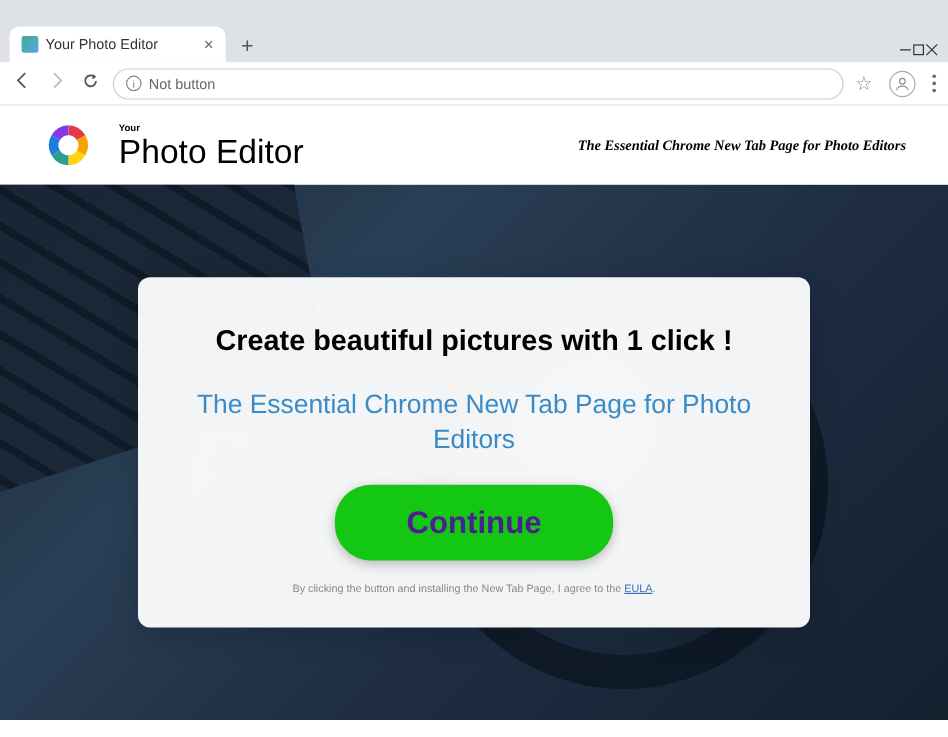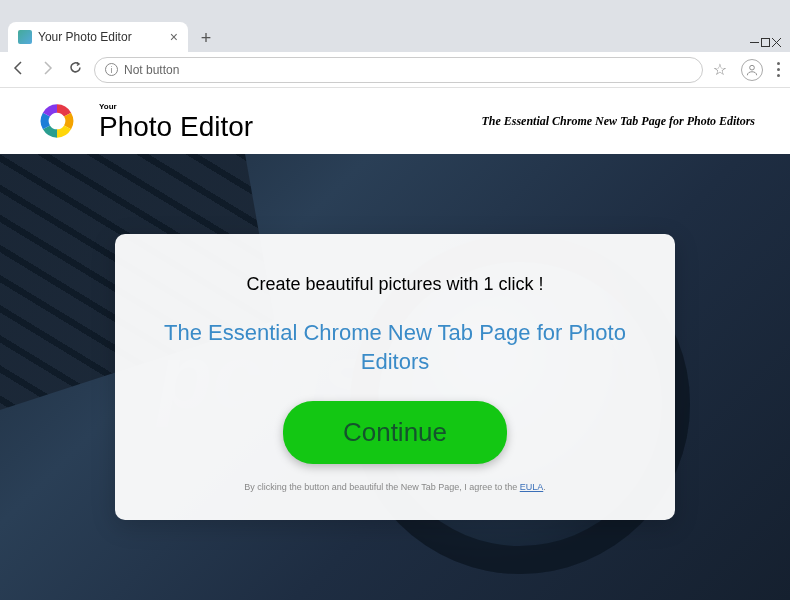--- a/index.html
+++ b/index.html
@@ -27,23 +27,23 @@
 .logo-icon svg{width:100%;height:100%}
 .logo-text{display:flex;flex-direction:column}
 .logo-text .small{font-size:8px;font-weight:bold}
 .logo-text .big{font-size:28px;font-family:'Trebuchet MS',sans-serif}
 .tagline{font-size:12px;font-style:italic;font-family:'Times New Roman',serif;font-weight:bold;color:#000}
 .hero{flex:1;position:relative;background:linear-gradient(135deg,#1a2838 0%,#2a3f56 30%,#1e2d42 60%,#15202f 100%);display:flex;align-items:center;justify-content:center;overflow:hidden}
 .hero::before{content:"";position:absolute;left:-80px;top:-40px;width:340px;height:260px;background:repeating-linear-gradient(45deg,#1a2635 0 18px,#0d1824 18px 24px);transform:rotate(-18deg) skewX(-8deg);opacity:.9}
 .hero::after{content:"";position:absolute;right:100px;top:80px;width:340px;height:340px;border-radius:50%;background:radial-gradient(circle at 40% 35%,#415a78 0%,#26394f 40%,#0f1a27 70%);box-shadow:inset 0 0 0 28px rgba(10,18,28,.6),inset 0 0 0 60px rgba(40,60,85,.3)}
 .watermark{position:absolute;top:50%;left:50%;transform:translate(-50%,-50%);font-size:90px;font-weight:bold;color:rgba(255,255,255,.07);font-style:italic;white-space:nowrap;pointer-events:none}
 .card{position:relative;background:rgba(255,255,255,.95);border-radius:10px;padding:40px 45px 28px;width:560px;text-align:center;z-index:5;box-shadow:0 6px 24px rgba(0,0,0,.18)}
-.card h1{font-size:18px;font-weight:normal;color:#000;margin-bottom:24px}
+.card h1{font-size:24px;font-weight:bold;color:#000;margin-bottom:24px}
 .card h2{font-size:22px;font-weight:normal;color:#3a8bc8;line-height:1.3;margin-bottom:24px}
-.cta{background:#13c713;color:#14532d;border:none;border-radius:30px;padding:16px 60px;font-size:26px;font-weight:normal;cursor:pointer;box-shadow:0 3px 10px rgba(0,0,0,.25)}
+.cta{background:#13c713;color:#4c1d95;border:none;border-radius:30px;padding:16px 60px;font-size:26px;font-weight:bold;cursor:pointer;box-shadow:0 3px 10px rgba(0,0,0,.25)}
 .disclaimer{font-size:9px;color:#888;margin-top:18px}
 .disclaimer a{color:#3a6fb8;}
 </style>
 </head>
 <body>
 
 <div class="tabbar">
   <div class="tab">
     <div class="favicon"></div>
     <span>Your Photo Editor</span>
@@ -118,17 +118,17 @@
     <div class="tagline">The Essential Chrome New Tab Page for Photo Editors</div>
   </div>
 
   <div class="hero">
     <div class="watermark">pcrisk.com</div>
     <div class="card">
       <h1>Create beautiful pictures with 1 click !</h1>
       <h2>The Essential Chrome New Tab Page for Photo Editors</h2>
       <button class="cta">Continue</button>
       <div class="disclaimer">
-        <span>By clicking the button and beautiful the New Tab Page, I agree to the </span><a href="#">EULA</a><span>.</span>
+        <span>By clicking the button and installing the New Tab Page, I agree to the </span><a href="#">EULA</a><span>.</span>
       </div>
     </div>
   </div>
 </div>
 
 </body></html>

